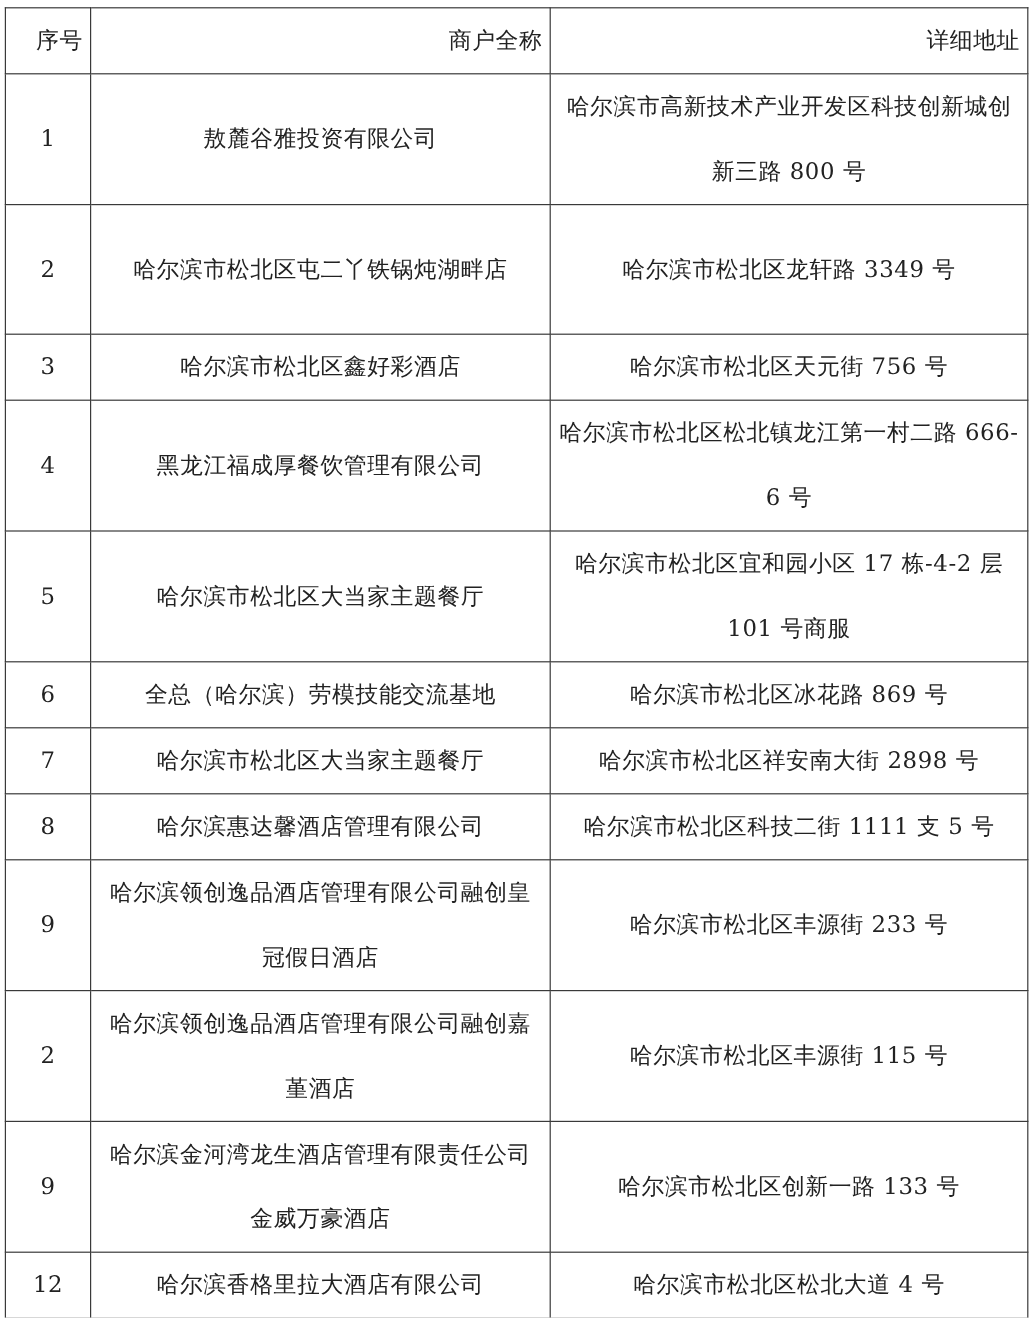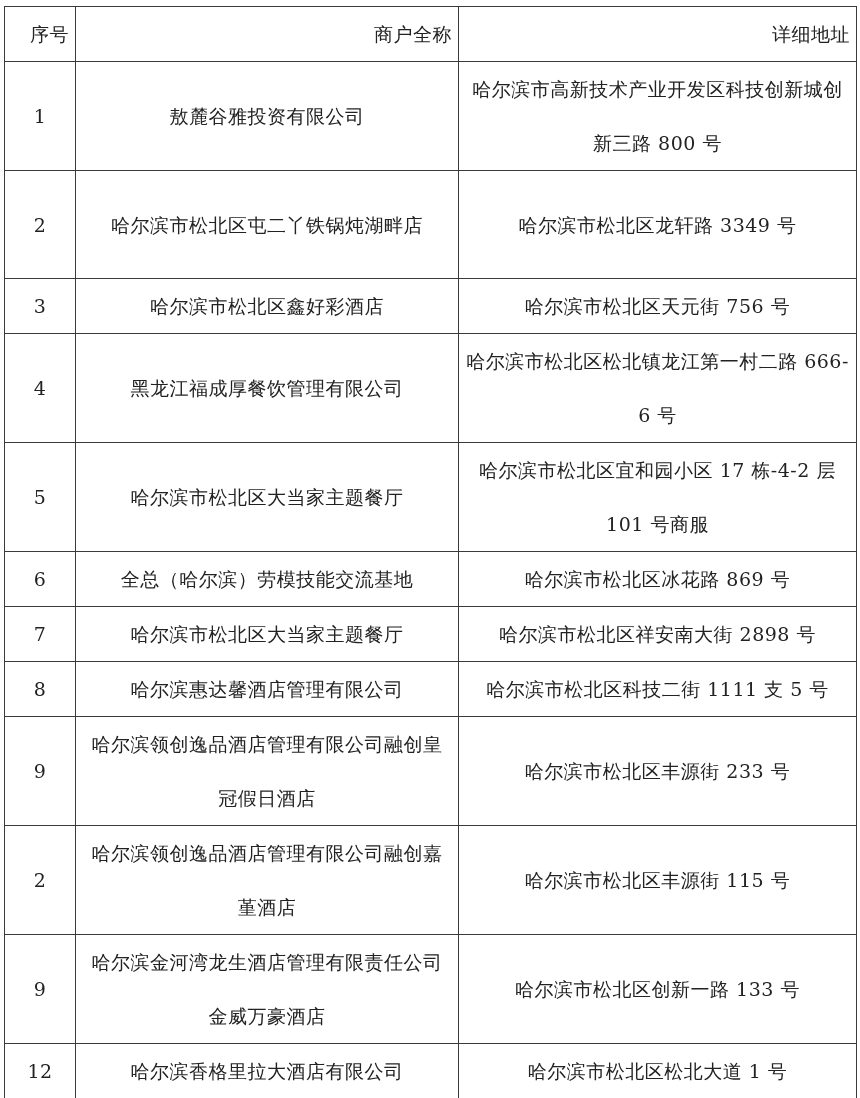--- a/index.html
+++ b/index.html
@@ -85,16 +85,16 @@
     <td>哈尔滨市松北区丰源街 115 号</td>
   </tr>
   <tr class="h1">
     <td class="num">9</td>
     <td>哈尔滨金河湾龙生酒店管理有限责任公司金威万豪酒店</td>
     <td>哈尔滨市松北区创新一路 133 号</td>
   </tr>
   <tr class="h2">
     <td class="num">12</td>
     <td>哈尔滨香格里拉大酒店有限公司</td>
-    <td>哈尔滨市松北区松北大道 1 号</td>
+    <td>哈尔滨市松北区松北大道 4 号</td>
   </tr>
 </tbody>
   </table>
 
 </body></html>

